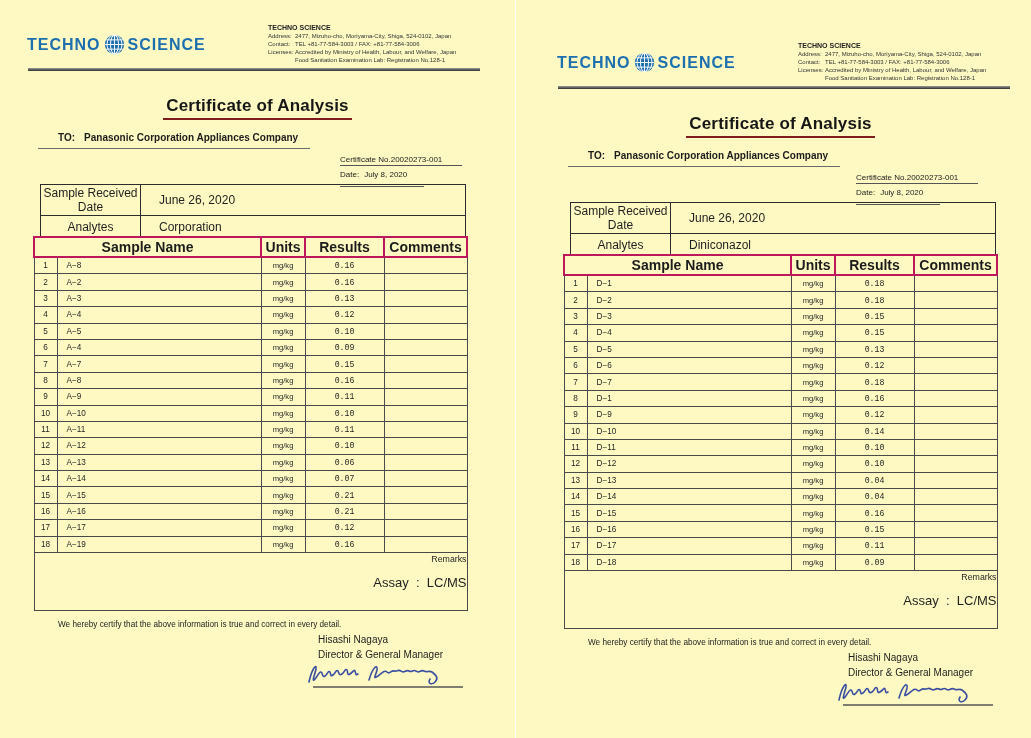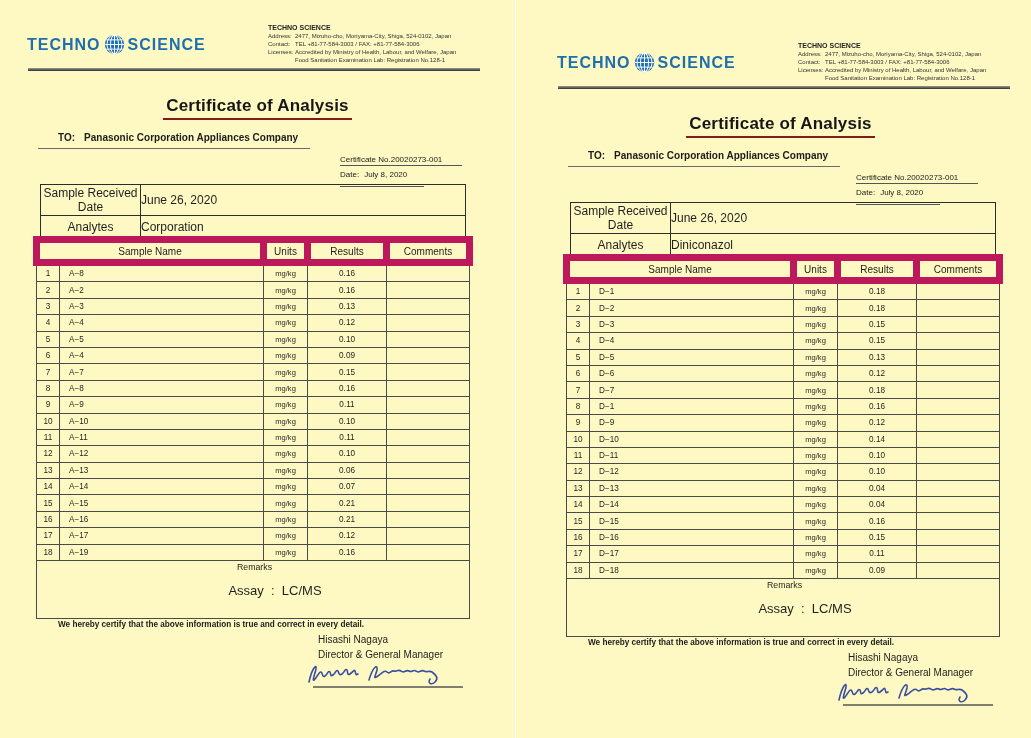--- a/index.html
+++ b/index.html
@@ -36,37 +36,37 @@
   .to-label{margin-right:9px;}
   .meta{position:absolute;right:53px;top:155px;width:122px;font-size:8px;color:#222;}
   .cert-no{border-bottom:1px solid #555;padding-bottom:1px;}
   .cert-date{border-bottom:1px solid #555;margin-top:4px;width:84px;padding-bottom:7px;}
   .date-val{margin-left:5px;}
 
   
   .info-table{position:absolute;left:40px;top:184px;width:426px;border-collapse:collapse;table-layout:fixed;}
   .info-table td{border:1.4px solid #2c2c2c;height:19px;font-size:12px;}
   .info-table .i-label{width:97px;text-align:center;}
-  .info-table .i-value{padding-left:0;}
+  .info-table .i-value{padding-left:18px;}
 
   
   .main-table{position:absolute;left:33px;top:236px;width:433px;border-collapse:collapse;table-layout:fixed;
               border:1.6px solid #2c2c2c;}
-  .main-table th{border:7px solid #be185d;height:14px;font-size:10px;font-weight:normal;color:#1c1c1c;}
+  .main-table th{border:2px solid #be185d;height:14px;font-size:14px;font-weight:bold;color:#1c1c1c;}
   .main-table td{border:1px solid #4a4a4a;height:15.4px;font-size:8.2px;padding:0;}
   .c-no{text-align:center;}
   .c-name{padding-left:9px !important;}
   .c-units{text-align:center;font-size:7.6px !important;color:#2a2a2a;}
-  .c-result{text-align:center;}
-  .remarks-cell{height:57px !important;vertical-align:top;text-align:center;}
+  .c-result{text-align:center;font-family:Liberation Mono, monospace;}
+  .remarks-cell{height:57px !important;vertical-align:top;text-align:right;}
   .remarks-label{font-size:8.8px;padding:1px 0 0 3px;}
   .assay-line{font-size:13px;margin:11px 0 0 44px;white-space:pre;}
 
   
-  .certify{position:absolute;left:58px;top:620px;font-size:8.2px;color:#1c1c1c;font-weight:bold;}
+  .certify{position:absolute;left:58px;top:620px;font-size:8.2px;color:#1c1c1c;}
   .signoff{position:absolute;left:318px;top:632px;font-size:10px;line-height:1.5;color:#1c1c1c;}
   .signature{position:absolute;left:299px;top:656px;width:172px;height:40px;}
   .signature svg{display:block;}
   .sig-stroke{stroke:var(--sig-ink,#3b4fa0);stroke-width:1.6;fill:none;stroke-linecap:round;stroke-linejoin:round;}
   .sig-underline{stroke:#555;stroke-width:1.3;}
 </style>
 </head>
 <body>
 
 <div class="canvas">

